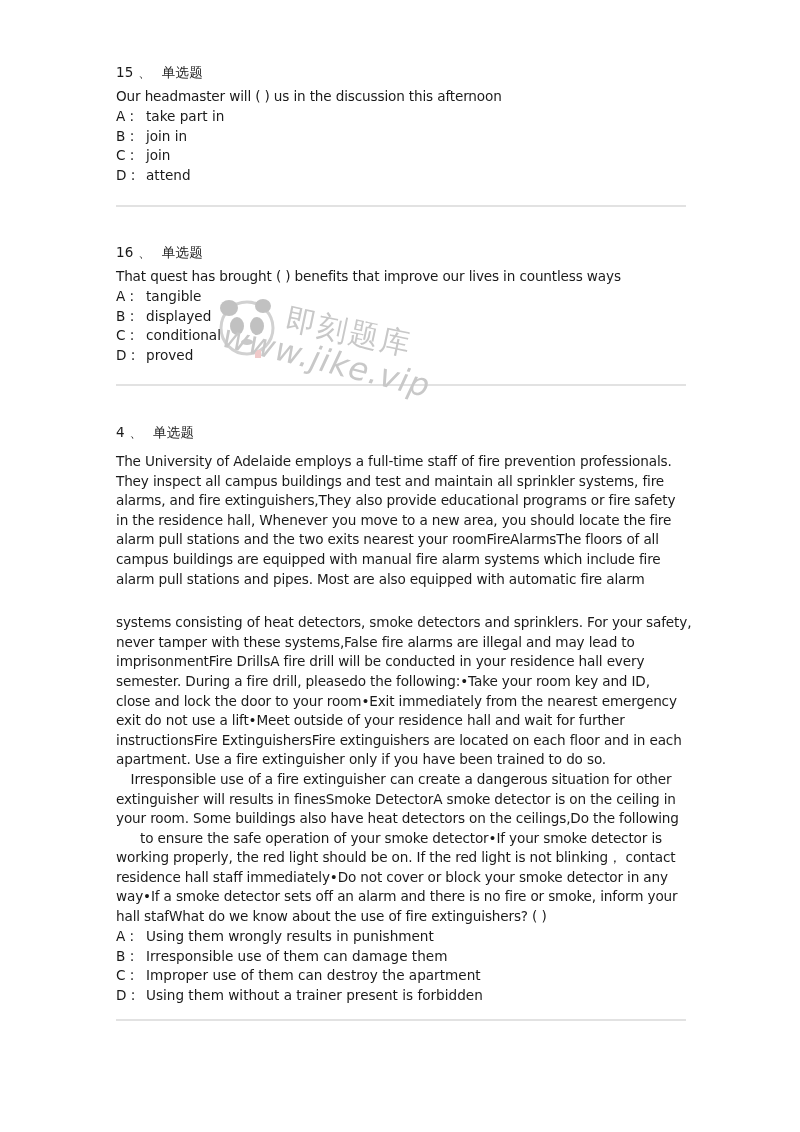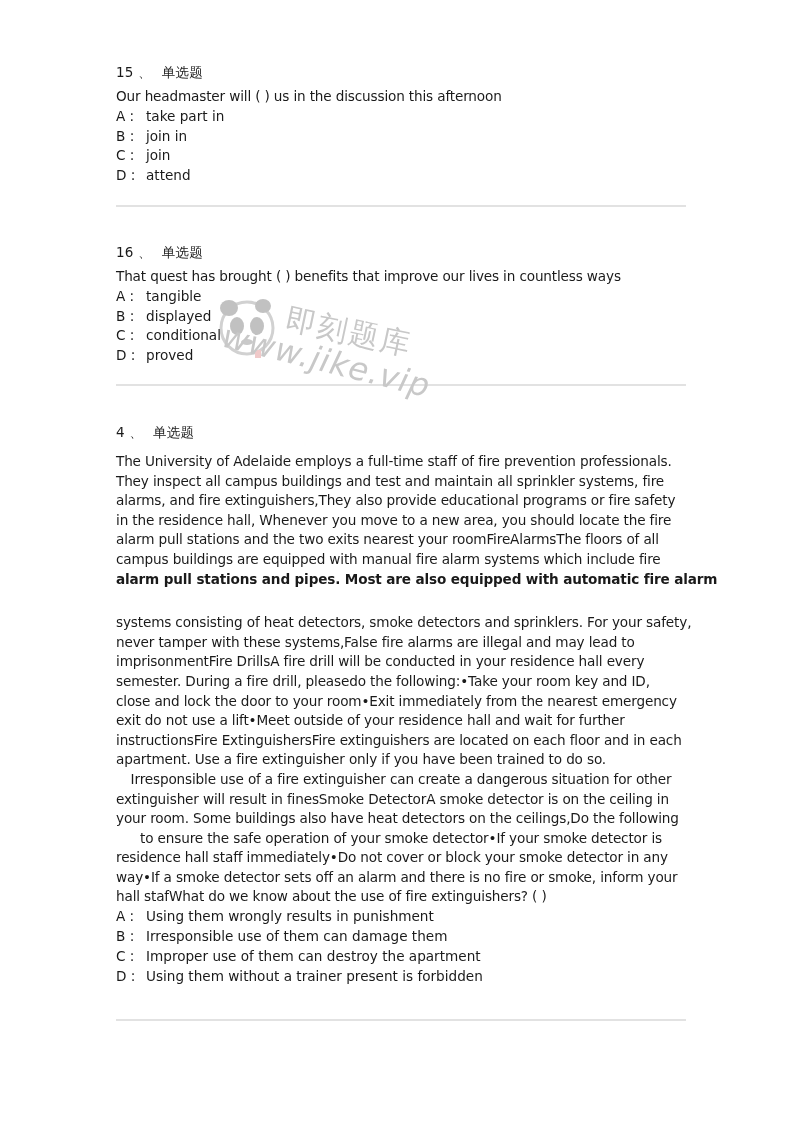--- a/index.html
+++ b/index.html
@@ -64,33 +64,34 @@
     <div class="q-header">
       <span class="num">4 、</span><span>单选题</span>
     </div>
     <div class="stem" id="passage">
         <div style="white-space: nowrap; margin-top: 10px;">The University of Adelaide employs a full-time staff of fire prevention professionals.</div>
         <div style="white-space: nowrap;">They inspect all campus buildings and test and maintain all sprinkler systems, fire</div>
         <div style="white-space: nowrap;">alarms, and fire extinguishers,They also provide educational programs or fire safety</div>
         <div style="white-space: nowrap;">in the residence hall, Whenever you move to a new area, you should locate the fire</div>
         <div style="white-space: nowrap;">alarm pull stations and the two exits nearest your roomFireAlarmsThe floors of all</div>
         <div style="white-space: nowrap;">campus buildings are equipped with manual fire alarm systems which include fire</div>
-        <div style="white-space: nowrap; font-weight: bold;">alarm pull stations and pipes. Most are also equipped with automatic fire alarm</div>
+        <div style="white-space: nowrap;">alarm pull stations and pipes. Most are also equipped with automatic fire alarm</div>
         <div style="white-space: nowrap; margin-top: 24px;">systems consisting of heat detectors, smoke detectors and sprinklers. For your safety,</div>
         <div style="white-space: nowrap;">never tamper with these systems,False fire alarms are illegal and may lead to</div>
         <div style="white-space: nowrap;">imprisonmentFire DrillsA fire drill will be conducted in your residence hall every</div>
         <div style="white-space: nowrap;">semester. During a fire drill, pleasedo the following:•Take your room key and ID,</div>
         <div style="white-space: nowrap;">close and lock the door to your room•Exit immediately from the nearest emergency</div>
         <div style="white-space: nowrap;">exit do not use a lift•Meet outside of your residence hall and wait for further</div>
         <div style="white-space: nowrap;">instructionsFire ExtinguishersFire extinguishers are located on each floor and in each</div>
         <div style="white-space: nowrap;">apartment. Use a fire extinguisher only if you have been trained to do so.</div>
         <div style="white-space: nowrap; text-align: center;">Irresponsible use of a fire extinguisher can create a dangerous situation for other</div>
-        <div style="white-space: nowrap;">extinguisher will result in finesSmoke DetectorA smoke detector is on the ceiling in</div>
+        <div style="white-space: nowrap;">extinguisher will results in finesSmoke DetectorA smoke detector is on the ceiling in</div>
         <div style="white-space: nowrap;">your room. Some buildings also have heat detectors on the ceilings,Do the following</div>
         <div style="white-space: nowrap; text-align: center;">to ensure the safe operation of your smoke detector•If your smoke detector is</div>
+        <div style="white-space: nowrap;">working properly, the red light should be on. If the red light is not blinking， contact</div>
         <div style="white-space: nowrap;">residence hall staff immediately•Do not cover or block your smoke detector in any</div>
         <div style="white-space: nowrap;">way•If a smoke detector sets off an alarm and there is no fire or smoke, inform your</div>
         <div style="white-space: nowrap;">hall stafWhat do we know about the use of fire extinguishers? (   )</div>
       </div>
     <div class="option"><span class="opt-letter">A :</span><span>Using them wrongly results in punishment</span></div>
     <div class="option"><span class="opt-letter">B :</span><span>Irresponsible use of them can damage them</span></div>
     <div class="option"><span class="opt-letter">C :</span><span>Improper use of them can destroy the apartment</span></div>
     <div class="option"><span class="opt-letter">D :</span><span>Using them without a trainer present is forbidden</span></div>
   </div>
   <div class="divider" style="top:1019px;"></div>

